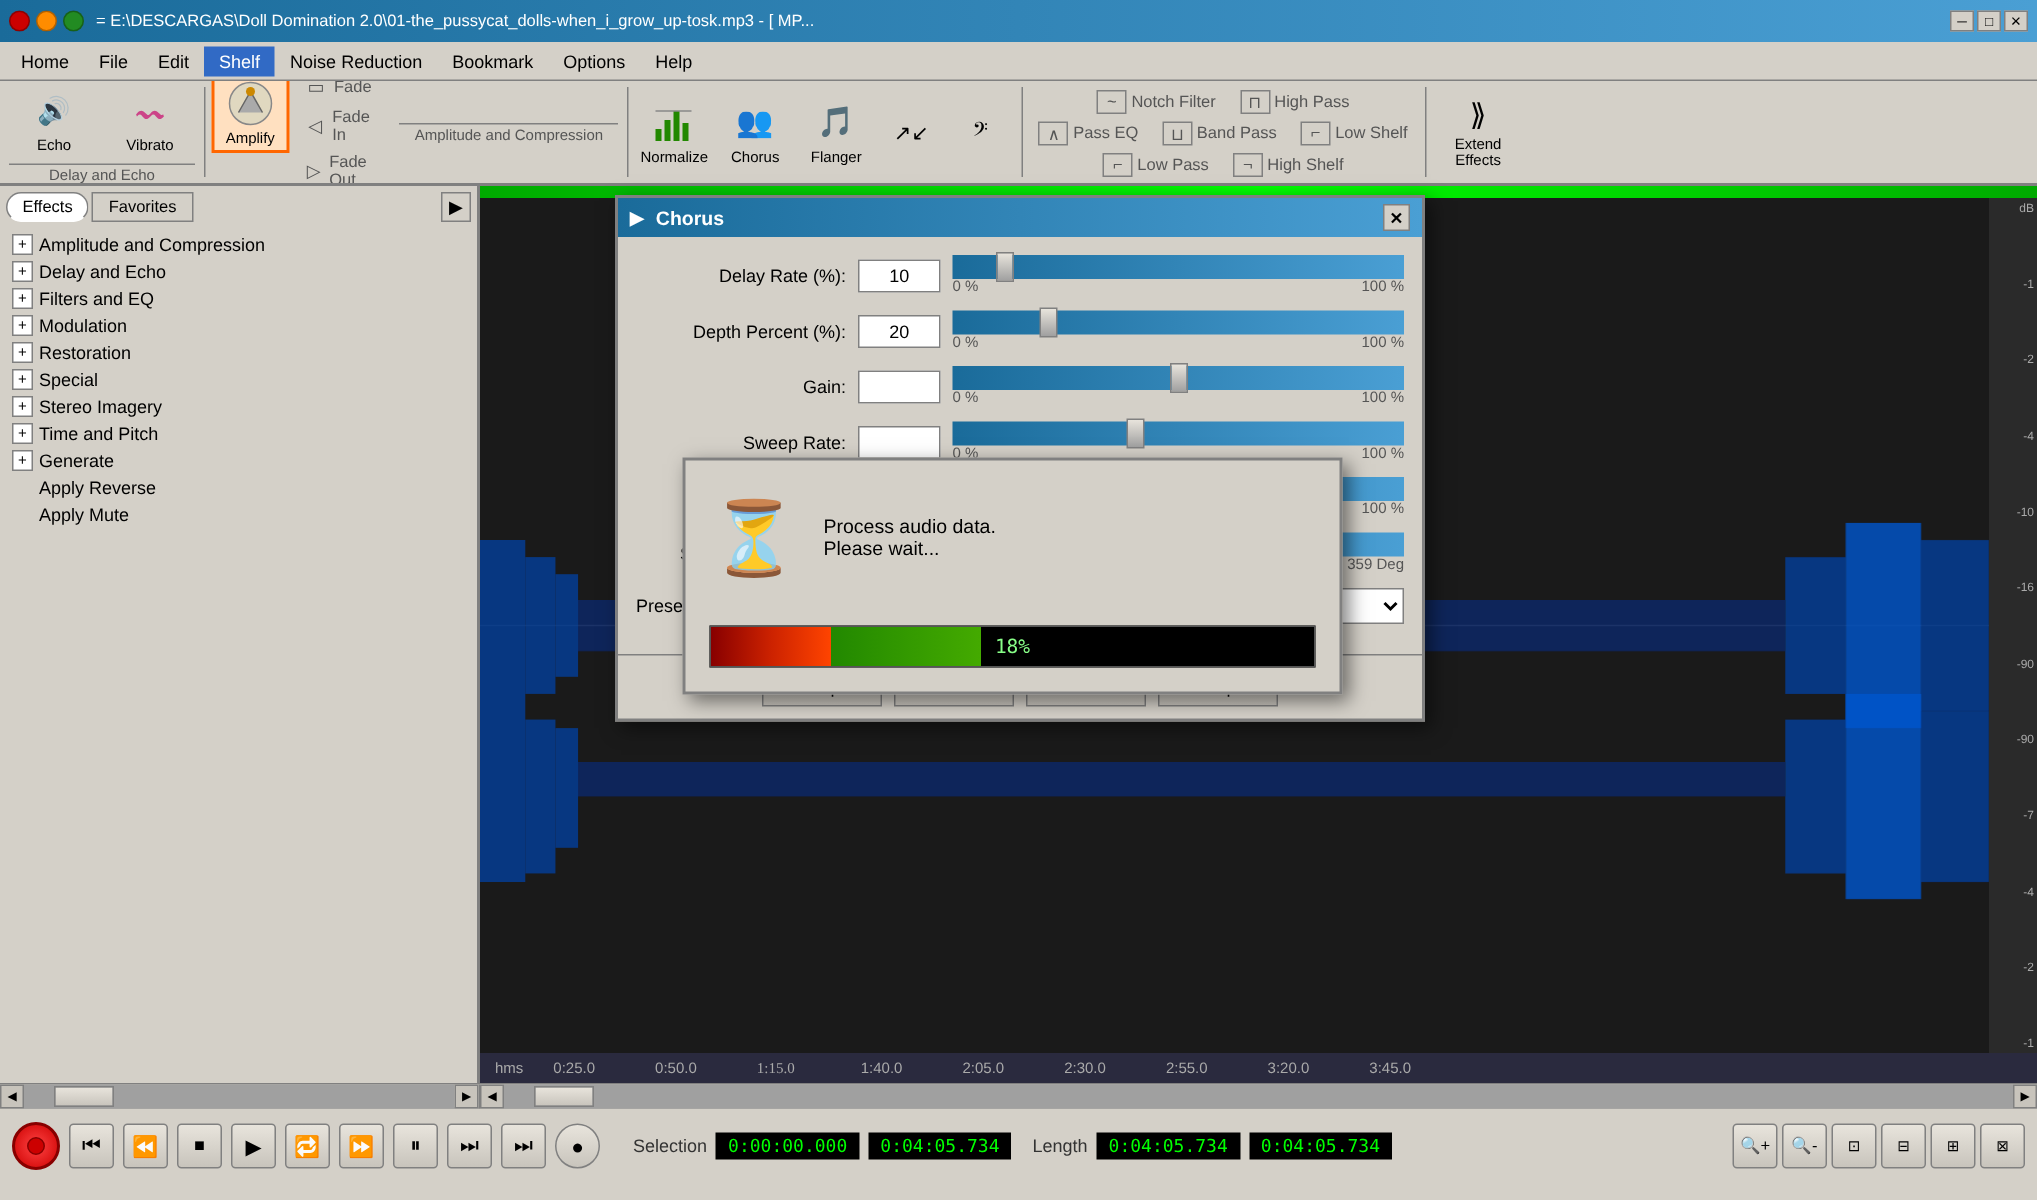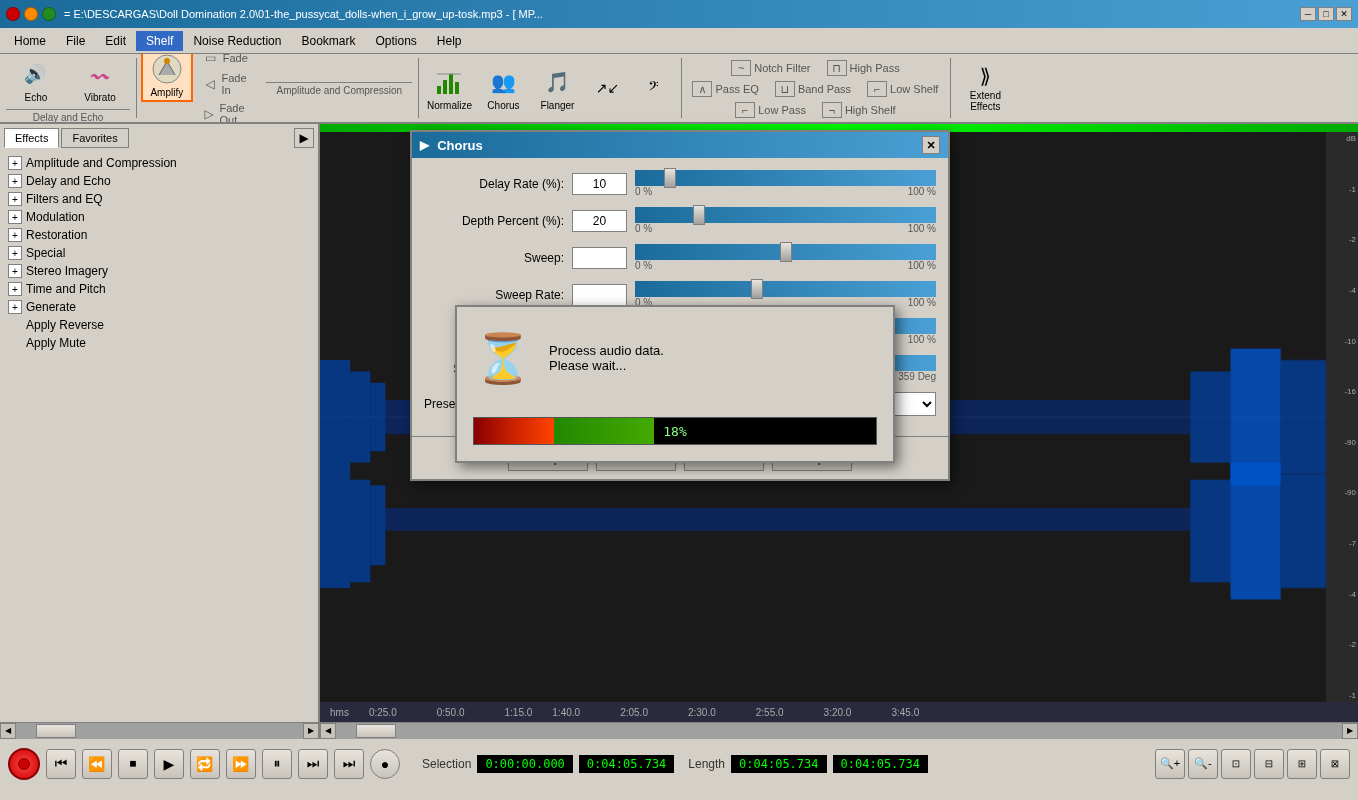--- a/index.html
+++ b/index.html
@@ -125,21 +125,21 @@
     .panel-tab {
       display: flex;
       align-items: center;
       gap: 4px;
       padding: 3px 10px;
       border: 1px solid #808080;
       background: #d4d0c8;
       cursor: pointer;
       font-size: 11px;
     }
-    .panel-tab.active { background: white; border-bottom: 1px solid white; }
+    .panel-tab.active { background: white; border-bottom: 1px solid white; border-radius: 10px; }
 
     .tree-item {
       display: flex;
       align-items: center;
       padding: 2px 4px;
       cursor: pointer;
       font-size: 12px;
       user-select: none;
     }
     .tree-expand { width: 14px; height: 14px; border: 1px solid #808080; background: white; display: inline-flex; align-items: center; justify-content: center; font-size: 10px; margin-right: 4px; flex-shrink: 0; cursor: pointer; }
@@ -684,21 +684,21 @@
         <span>-4</span>
         <span>-2</span>
         <span>-1</span>
       </div>
     </div>
 
     <div class="waveform-timeline">
       <span style="margin-right:20px;">hms</span>
       <span style="margin-right:40px;">0:25.0</span>
       <span style="margin-right:40px;">0:50.0</span>
-      <span style="margin-right:20px;">1:15.0</span>
+      <span style="margin-right:44px;font-family:Liberation Serif, serif;">1:15.0</span>
       <span style="margin-right:40px;">1:40.0</span>
       <span style="margin-right:40px;">2:05.0</span>
       <span style="margin-right:40px;">2:30.0</span>
       <span style="margin-right:40px;">2:55.0</span>
       <span style="margin-right:40px;">3:20.0</span>
       <span>3:45.0</span>
     </div>
   </div>
 </div>
 
@@ -778,21 +778,21 @@
         <div class="param-slider-area">
           <input type="range" class="param-slider" min="0" max="100" value="20" style="">
           <div class="slider-labels">
             <span>0 %</span>
             <span>100 %</span>
           </div>
         </div>
       </div>
 
       <div class="param-row">
-        <span class="param-label">Sweep:</span>
+        <span class="param-label">Gain:</span>
         <input class="param-input" type="text" value="" style="">
         <div class="param-slider-area">
           <input type="range" class="param-slider" min="0" max="100" value="50" style="">
           <div class="slider-labels">
             <span>0 %</span>
             <span>100 %</span>
           </div>
         </div>
       </div>
 

